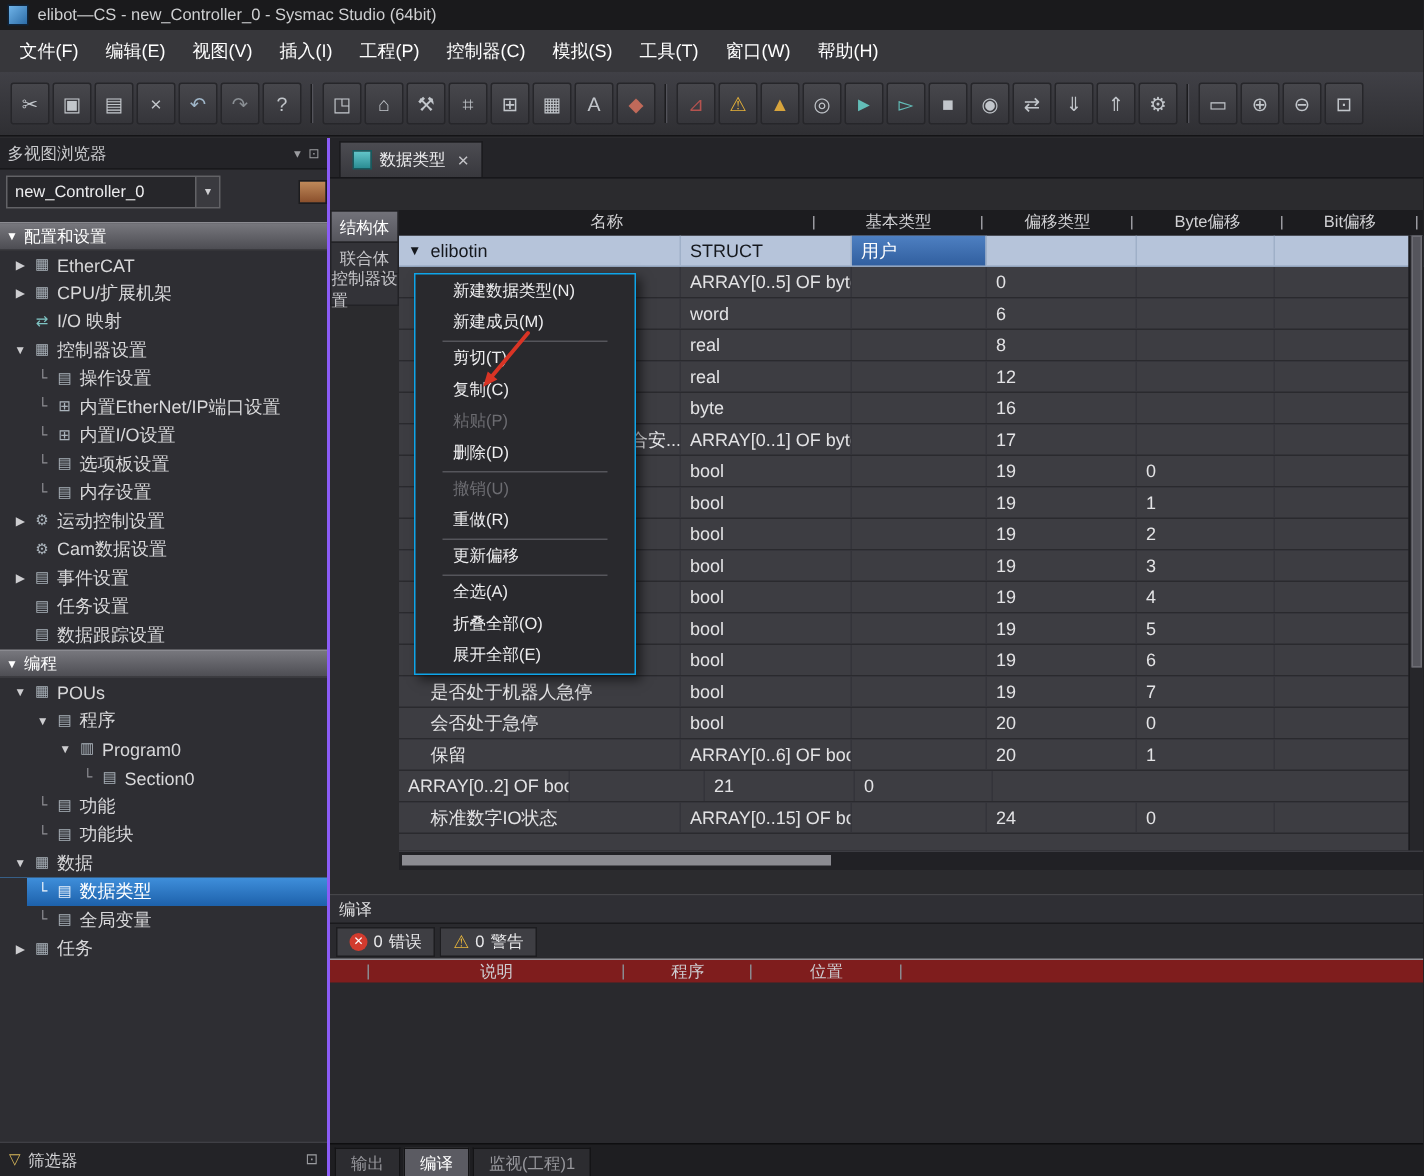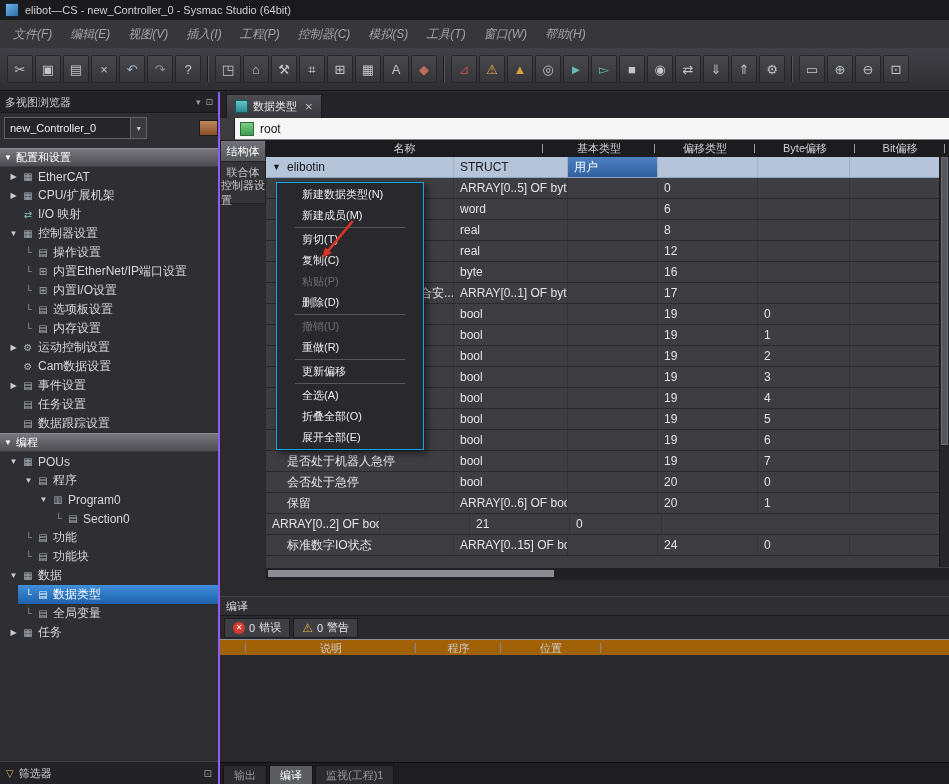--- a/index.html
+++ b/index.html
@@ -2,21 +2,21 @@
 <html><head>
 <meta charset="utf-8">
 <style>
   html,body{margin:0;padding:0;background:#18181a;}
   .app{position:relative;width:949px;height:784px;background:#2b2b2e;overflow:hidden;
        font-family:"Liberation Sans","DejaVu Sans",sans-serif;font-size:12px;color:#ddd;}
   
   .titlebar{position:absolute;left:0;top:0;right:0;height:20px;background:#1a1a1c;display:flex;align-items:center;padding-left:5px;gap:6px;color:#cfd0d2;font-size:11px;}
   .app-icon{width:12px;height:12px;background:linear-gradient(135deg,#6fb3e8,#2d6da8);border:1px solid #10243a;flex:none;}
   .menubar{position:absolute;left:0;top:20px;right:0;height:28px;background:#37373b;border-bottom:1px solid #1f1f22;display:flex;align-items:stretch;padding-left:4px;}
-  .menu-item{display:flex;align-items:center;padding:0 9px;color:#a3a3a3;font-size:12px;font-style:italic;}
+  .menu-item{display:flex;align-items:center;padding:0 9px;color:#ffffff;font-size:12px;}
   .toolbar{position:absolute;left:0;top:48px;right:0;height:42px;background:linear-gradient(#404046,#2f2f33);border-bottom:1px solid #141416;display:flex;align-items:center;padding-left:6px;}
   .tb-icon{width:24px;height:26px;margin:0 1px;display:flex;align-items:center;justify-content:center;background:linear-gradient(#47474c,#35353a);border:1px solid #26262a;border-radius:2px;flex:none;}
   .tb-glyph{font-size:13px;line-height:1;}
   .tb-sep{width:1px;height:26px;background:#1c1c1f;border-right:1px solid #53535a;margin:0 5px;flex:none;}
   
   .sidebar{position:absolute;left:0;top:92px;width:218px;bottom:0;background:#2e2e33;border-right:4px solid #8b5cf6;}
   .mv-header{position:absolute;left:0;top:0;right:0;height:20px;background:#232327;border-bottom:1px solid #18181b;display:flex;align-items:center;padding:0 5px;color:#c9cacd;font-size:11px;}
   .mv-title{flex:1;}
   .mv-ctrl{color:#9b9ca0;font-size:9px;margin-left:5px;}
   .controller-row{position:absolute;left:0;top:20px;right:0;height:32px;display:flex;align-items:center;padding-left:4px;gap:40px;}
@@ -76,21 +76,21 @@
   .vthumb{position:absolute;left:1px;right:1px;top:0;height:70%;background:#55555c;border:1px solid #6c6c73;box-sizing:border-box;}
   .hscroll{position:absolute;left:0;bottom:0;right:0;height:12px;background:#212125;border-top:1px solid #3c3c42;}
   .hthumb{position:absolute;left:2px;top:2px;width:286px;height:7px;background:#8b8b91;}
   
   .build-panel{position:absolute;left:0;top:504px;right:0;height:166px;background:#2b2b2f;border-top:1px solid #454549;}
   .bp-title{height:18px;background:#2f2f34;border-bottom:1px solid #1a1a1d;display:flex;align-items:center;padding-left:6px;color:#dcdcde;font-size:11px;}
   .bp-chips{height:24px;background:#2a2a2e;display:flex;align-items:center;padding-left:4px;gap:3px;border-bottom:1px solid #8f8f95;box-sizing:border-box;}
   .chip{height:18px;display:inline-flex;align-items:center;gap:4px;padding:0 8px;background:#3e3e43;border:1px solid #1d1d20;color:#e8e8ea;font-size:11px;}
   .err-ic{width:12px;height:12px;border-radius:50%;background:#d23b2e;color:#fff;font-size:8px;display:flex;align-items:center;justify-content:center;font-weight:bold;flex:none;}
   .warn-ic{color:#e9b73c;font-size:12px;line-height:1;flex:none;}
-  .bp-header{height:16px;background:#a16207;display:flex;align-items:center;color:#cdcdd1;font-size:11px;font-family:Liberation Serif, serif;}
+  .bp-header{height:16px;background:#7f1d1d;display:flex;align-items:center;color:#cdcdd1;font-size:11px;font-family:Liberation Serif, serif;}
   .bph{flex:none;text-align:center;position:relative;height:16px;line-height:16px;}
   .bph::after{content:"";position:absolute;right:0;top:3px;height:10px;width:1px;background:#8a8a90;}
   .bph-icon{width:26px}.bph0{width:170px}.bph1{width:85px}.bph2{width:100px}
   .bph-fill{flex:1}.bph-fill::after{display:none}
   .bp-body{position:absolute;left:0;top:58px;right:0;bottom:0;background:#29292d;}
   .bottom-tabs{position:absolute;left:0;top:670px;right:0;height:22px;background:#1e1e21;border-top:1px solid #0e0e10;display:flex;align-items:stretch;padding-left:3px;gap:2px;}
   .btab{display:flex;align-items:center;padding:0 10px;font-size:11px;color:#97979c;background:#2c2c30;border:1px solid #141416;border-bottom:none;margin-top:2px;}
   .btab.active{background:#5b5b62;color:#fff;}
   
   .context-menu{position:absolute;left:276px;top:182px;width:114px;background:#29292d;border:1px solid #0ea5e9;box-shadow:3px 3px 7px rgba(0,0,0,.55);z-index:40;padding:1px 16px;}
@@ -373,27 +373,20 @@
 
   <div class="main">
     <div class="doc-tabbar">
       <div class="doc-tab">
         <span class="tab-icon"></span>
         <span>数据类型</span>
         <span class="tab-close">×</span>
       </div>
     </div>
 
-    <div class="root-bar">
-      <div class="root-pre"></div>
-      <div class="root-field">
-        <span class="root-icon"></span>
-        <span>root</span>
-      </div>
-    </div>
 
     <div class="side-tabs" id="side-tabs">
         <div class="side-tab active">结构体</div>
         <div class="side-tab">联合体</div>
         <div class="side-tab">控制器设置</div>
       </div>
 
     <div class="dt-table">
       <div class="dt-header" id="dt-header">
           <div class="dth dth0">名称</div>

